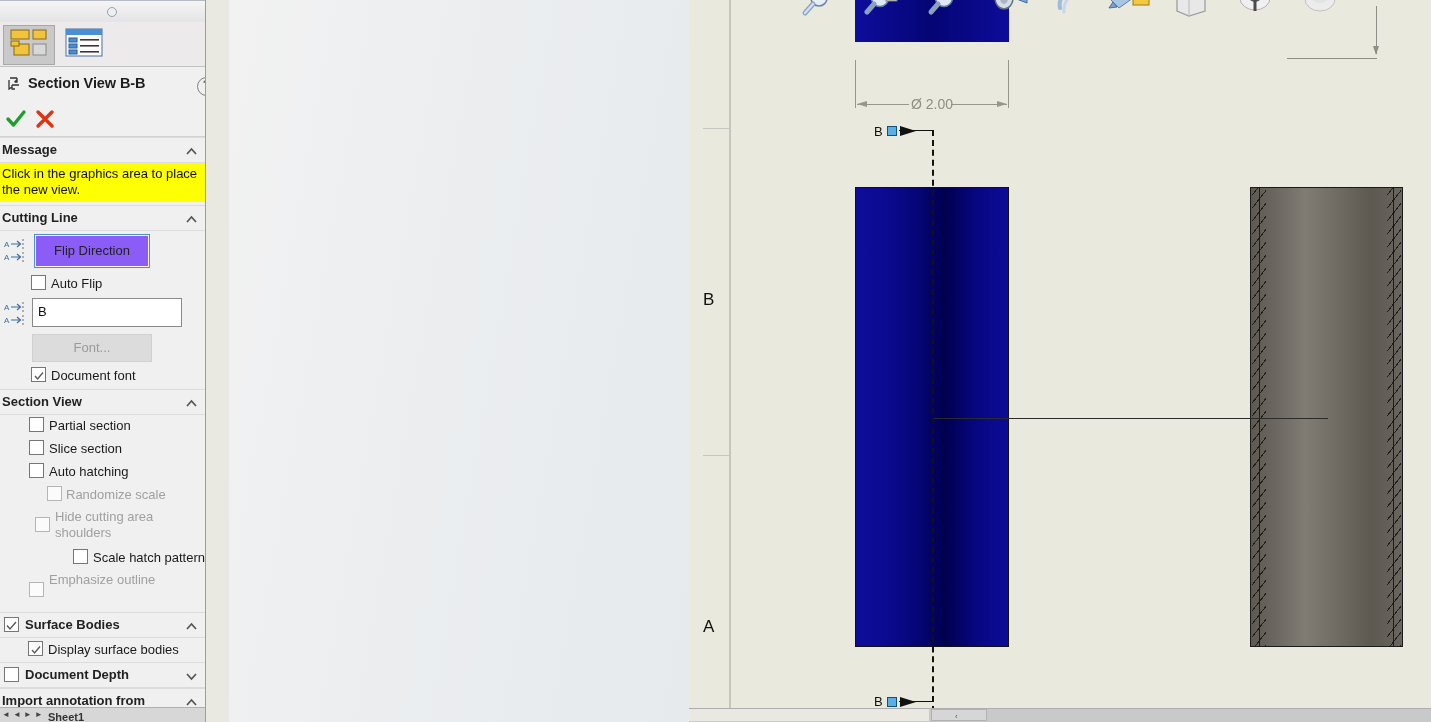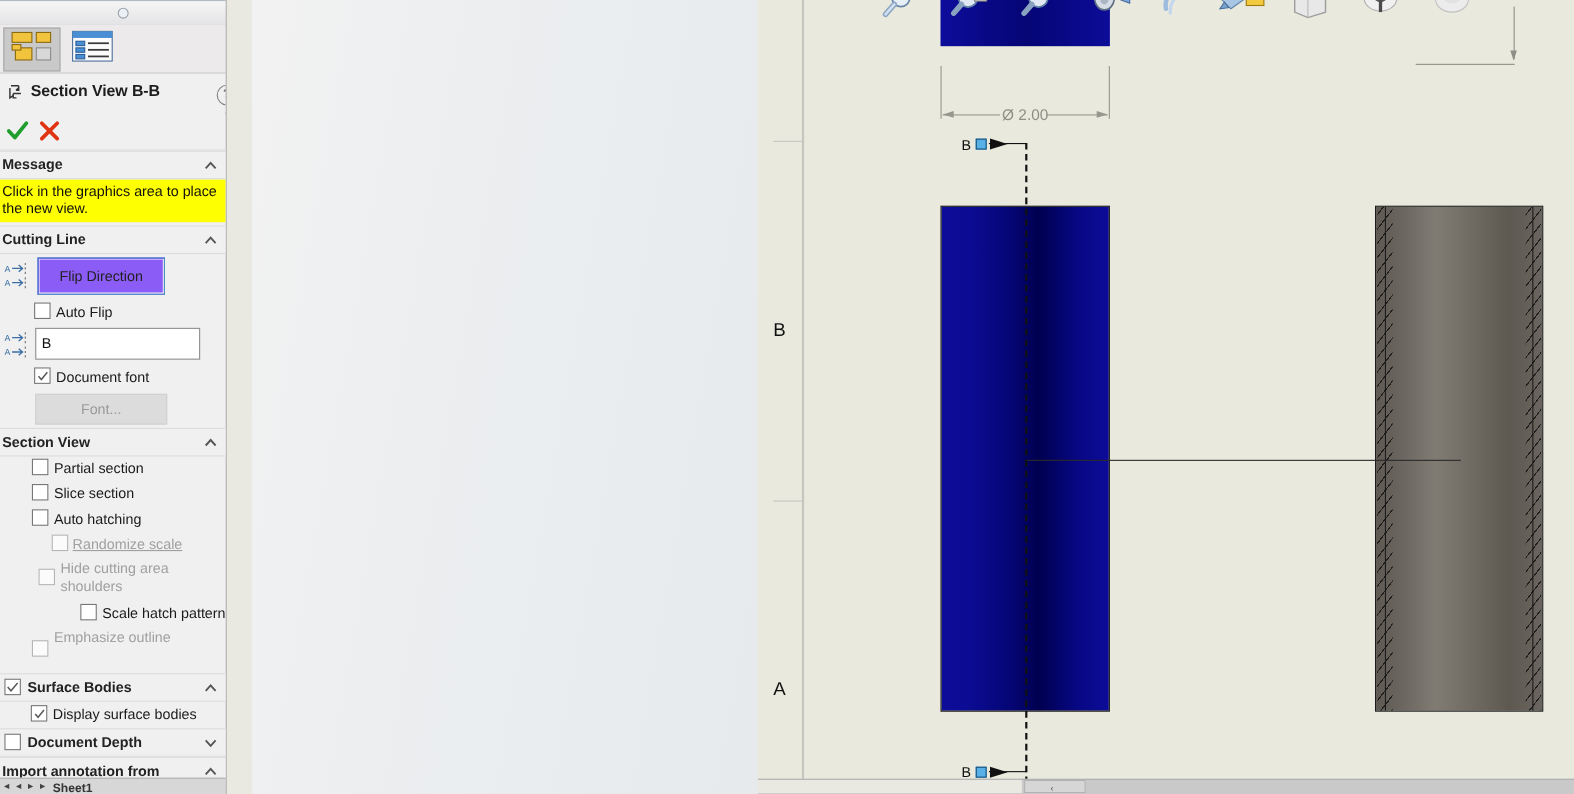--- a/index.html
+++ b/index.html
@@ -426,35 +426,35 @@
             <path d="M7 7 h9 M13 4 l3.5 3 l-3.5 3" fill="none" stroke="#3b6ea5" stroke-width="1.2"></path>
             <path d="M19 2 v10" stroke="#7a7a7a" stroke-width="1.1" stroke-dasharray="2,2"></path>
             <text x="0" y="23" font-size="8" fill="#3b6ea5" font-family="Liberation Sans">A</text>
             <path d="M7 20 h9 M13 17 l3.5 3 l-3.5 3" fill="none" stroke="#3b6ea5" stroke-width="1.2"></path>
             <path d="M19 15 v10" stroke="#7a7a7a" stroke-width="1.1" stroke-dasharray="2,2"></path>
           </svg>
         </span>
         <div class="lblinput">B</div>
       </div>
 
+      <div class="row" style="height:33px;">
+        <div class="fontbtn">Font...</div>
+      </div>
+
       <div class="row" style="height:24px;">
         <span class="cb" style="left:31px;top:2px;">
           <span class="tick">
             <svg width="12" height="12" viewBox="0 0 12 12">
                 <path d="M2 6 L4.6 9 L10 2.5" fill="none" stroke="#5a5a5a" stroke-width="1.4"></path>
               </svg>
           </span>
         </span>
         <span class="cblabel" style="left:51px;top:3px;">Document font</span>
       </div>
 
-      <div class="row" style="height:33px;">
-        <div class="fontbtn">Font...</div>
-      </div>
-
       <div class="sect-header">
         <span class="lbl">Section View</span>
         <span class="chev">
           <svg width="13" height="13" viewBox="0 0 13 13">
               <path d="M2 9 L6.5 4 L11 9" fill="none" stroke="#555" stroke-width="1.7"></path>
             </svg>
         </span>
       </div>
 
       <div class="row" style="height:23px;">
@@ -464,21 +464,21 @@
       <div class="row" style="height:23px;">
         <span class="cb" style="left:29px;top:2px;"></span>
         <span class="cblabel" style="left:49px;top:3px;">Slice section</span>
       </div>
       <div class="row" style="height:23px;">
         <span class="cb" style="left:29px;top:2px;"></span>
         <span class="cblabel" style="left:49px;top:3px;">Auto hatching</span>
       </div>
       <div class="row" style="height:23px;">
         <span class="cb dim" style="left:47px;top:2px;"></span>
-        <span class="cblabel dim" style="left:66px;top:3px;text-decoration:underline;">Randomize scale</span>
+        <span class="cblabel dim" style="left:66px;top:3px;">Randomize scale</span>
       </div>
       <div class="row" style="height:40px;">
         <span class="cb dim" style="left:35px;top:10px;"></span>
         <span class="cblabel dim wrap" style="left:55px;top:2px;">Hide cutting area shoulders</span>
       </div>
       <div class="row" style="height:23px;margin-left:44px;">
         <span class="cb" style="left:29px;top:2px;"></span>
         <span class="cblabel" style="left:49px;top:3px;">Scale hatch pattern</span>
       </div>
       <div class="row" style="height:42px;">

